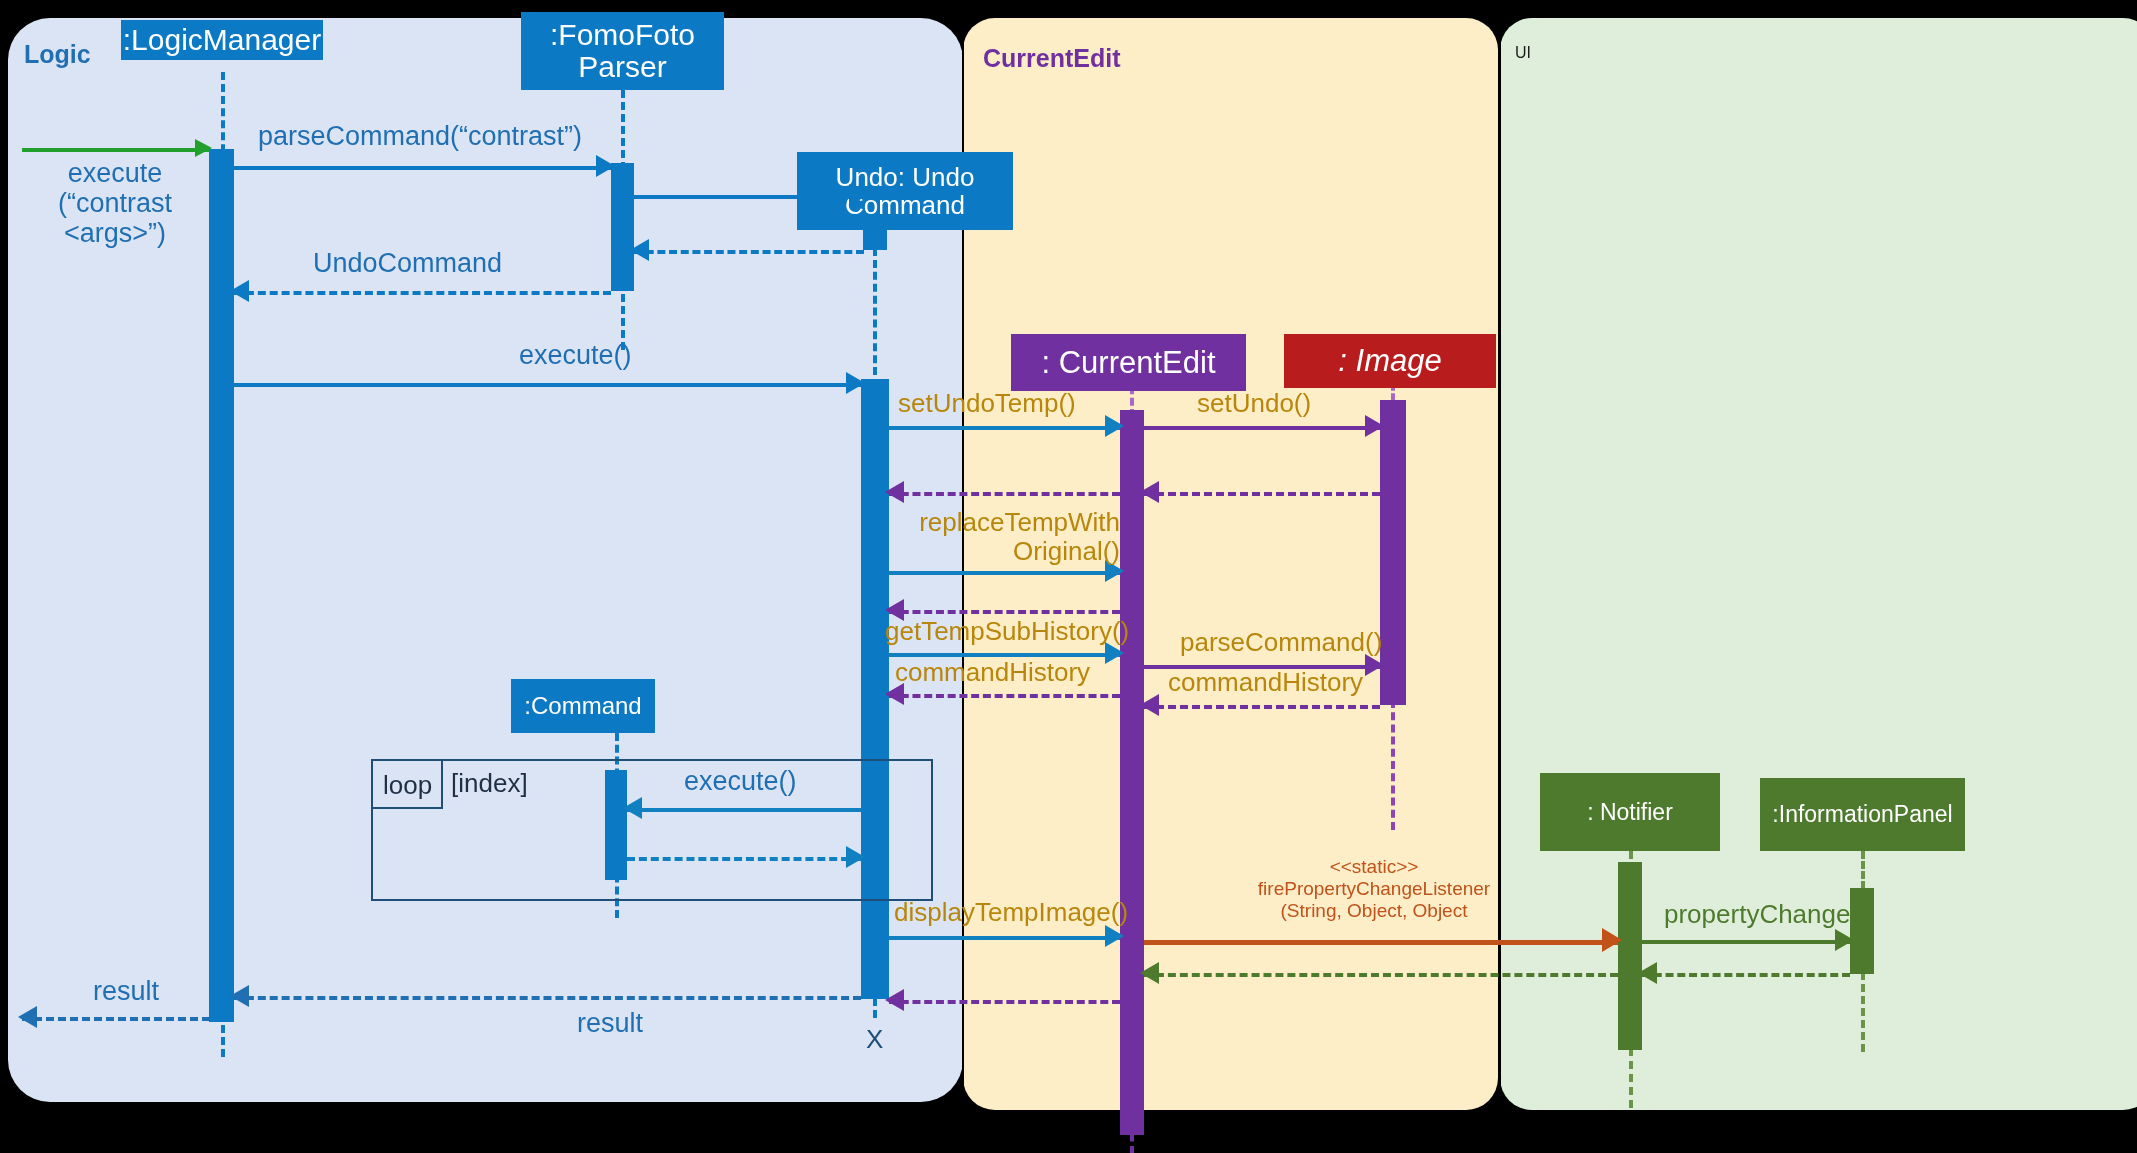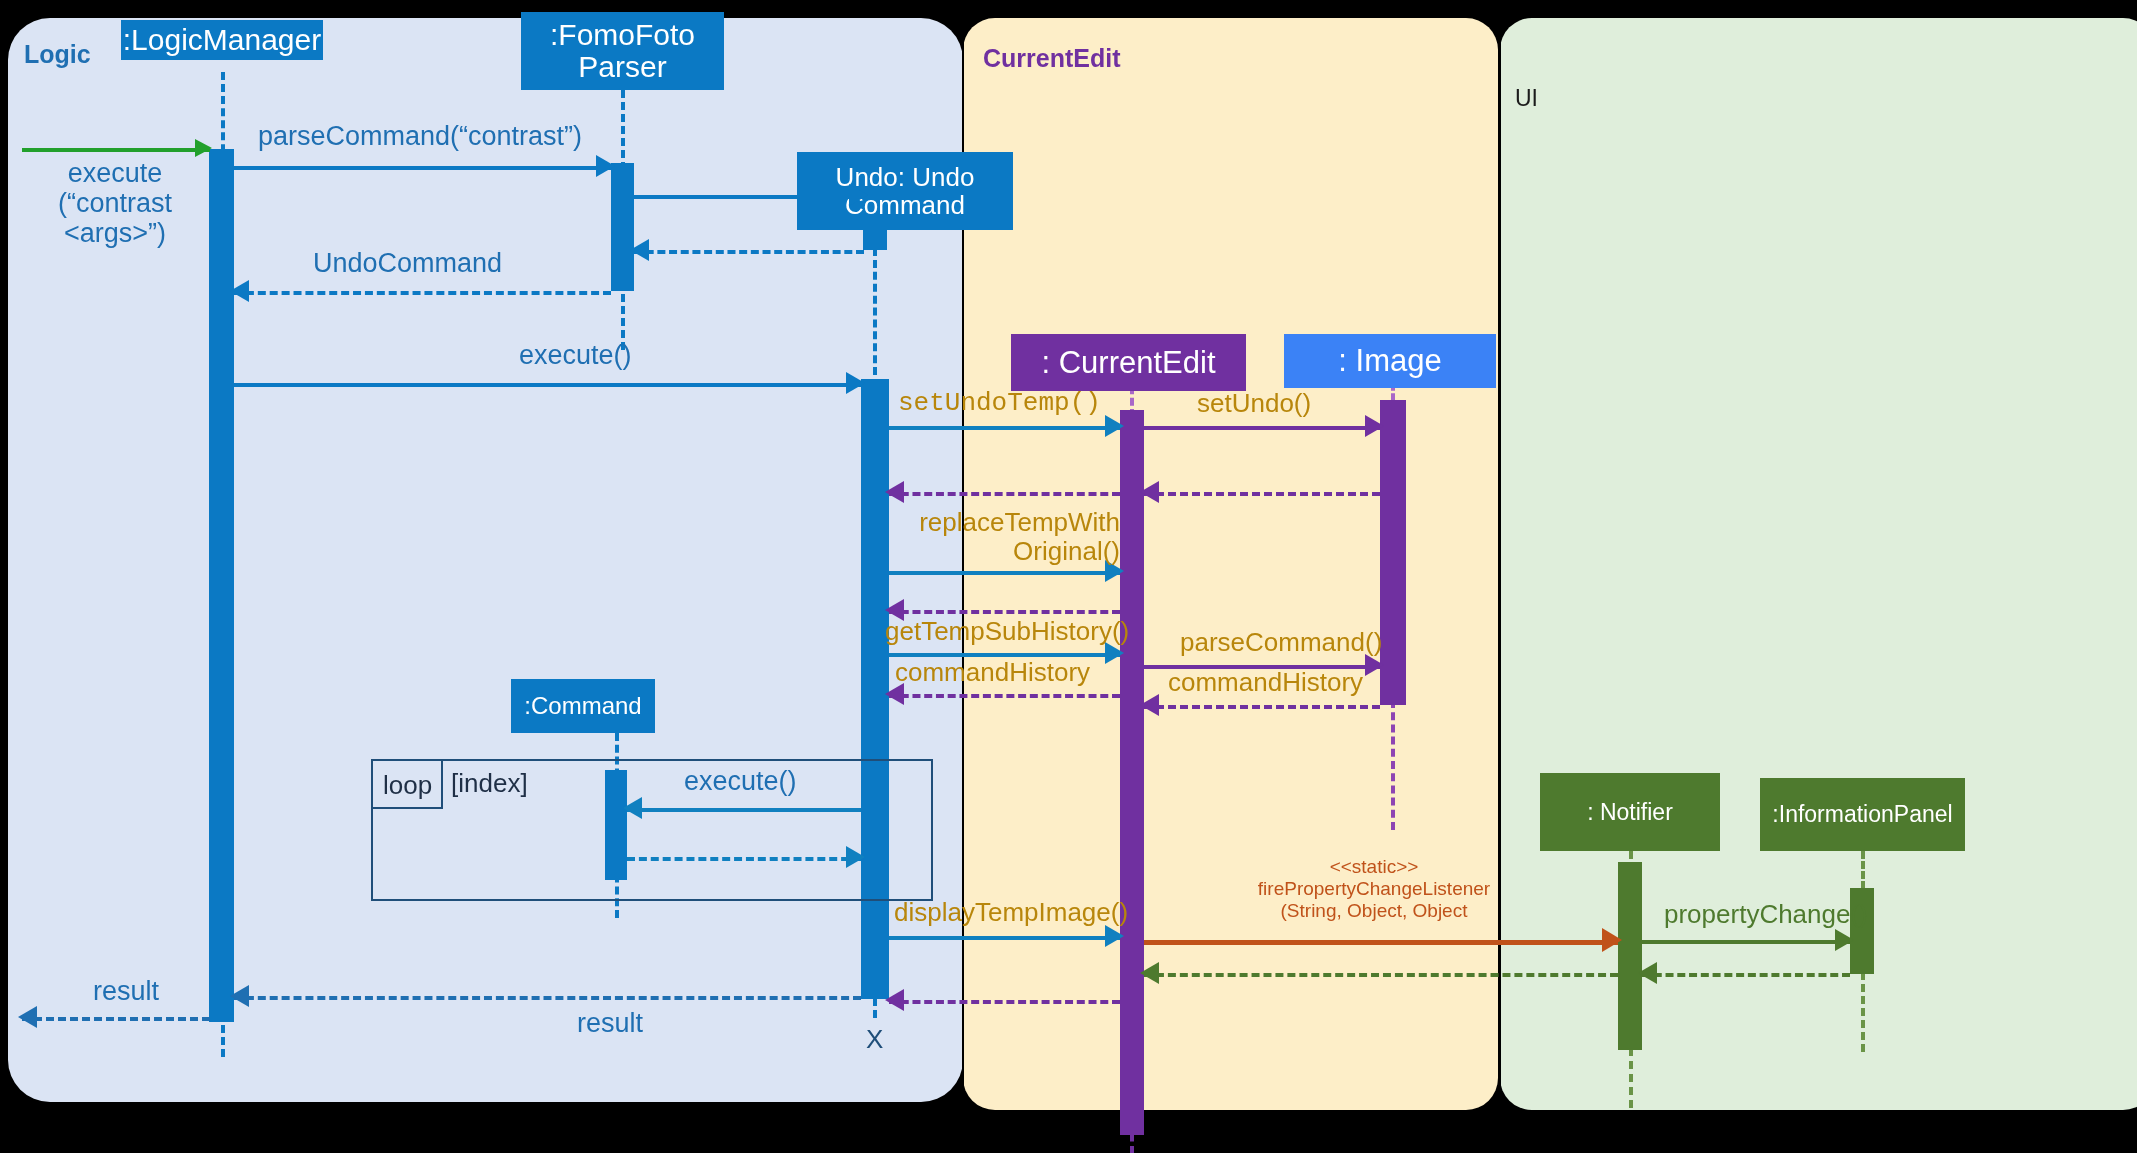--- a/index.html
+++ b/index.html
@@ -112,21 +112,21 @@
 
 <div id="stage">
 
   <div class="region" style="left:8px; top:18px; width:955px; height:1084px; background:#dbe4f4; border-radius:42px;"></div>
   <div class="region-label" style="left:24px; top:40px; font-size:25px; color:#1f6fb2;">Logic</div>
 
   <div class="region" style="left:963px; top:18px; width:535px; height:1092px; background:#fdeec8; border-radius:32px;"></div>
   <div class="region-label" style="left:983px; top:44px; font-size:25px; color:#7030a0;">CurrentEdit</div>
 
   <div class="region" style="left:1500px; top:18px; width:655px; height:1092px; background:#dfeedb; border-radius:32px;"></div>
-  <div class="region-label" style="left:1515px; top:44px; font-size:23px; color:#1c1c1c; font-weight:normal;margin-top:41px;">UI</div>
+  <div class="region-label" style="left:1515px; top:44px; font-size:16px; color:#1c1c1c; font-weight:normal;">UI</div>
 
   <div style="position:absolute;left:962px;top:20px;width:2px;height:1088px;background:#000;"></div>
   <div style="position:absolute;left:1499px;top:20px;width:2px;height:1088px;background:#000;"></div>
 
   <div class="lifeline" style="left:221px; top:72px; height:985px; border-left-color:#0b79c4;"></div>
 
   <div class="lifeline" style="left:621px; top:90px; height:260px; border-left-color:#0b79c4;"></div>
 
   <div class="lifeline" style="left:873px; top:248px; height:770px; border-left-color:#0b79c4;"></div>
 
@@ -159,21 +159,21 @@
   <div class="actor" style="left:521px; top:12px; width:203px; height:78px; background:#0b79c4; font-size:30px;">:FomoFoto
 Parser</div>
 
   <div class="actor" style="left:785px; top:152px; width:216px; height:78px; background:#0b79c4; font-size:26px;margin-left:12px;">Undo: Undo
 Command</div>
 
   <div class="actor" style="left:511px; top:679px; width:144px; height:54px; background:#0b79c4; font-size:24px;">:Command</div>
 
   <div class="actor" style="left:1011px; top:334px; width:235px; height:57px; background:#7030a0; font-size:31px;">: CurrentEdit</div>
 
-  <div class="actor" style="left:1284px; top:334px; width:212px; height:54px; background:#3b82f6; font-size:31px;">: Image</div>
+  <div class="actor" style="left:1284px; top:334px; width:212px; height:54px; background:#b91c1c; font-size:31px;font-style:italic;">: Image</div>
 
   <div class="actor" style="left:1540px; top:773px; width:180px; height:78px; background:#4e7a2e; font-size:23px;">: Notifier</div>
 
   <div class="actor" style="left:1760px; top:778px; width:205px; height:73px; background:#4e7a2e; font-size:23px;">:InformationPanel</div>
 
   <div class="frag" style="left:371px; top:759px; width:562px; height:142px;"></div>
   <div class="frag-tab" style="left:371px; top:759px; width:72px; height:50px;"></div>
   <div class="frag-kind" style="left:383px; top:770px; font-size:26px;">loop</div>
   <div class="frag-guard" style="left:451px; top:768px; font-size:26px;">[index]</div>
 
@@ -210,21 +210,21 @@
   <div class="msg" style="left:234px; top:383px; width:627px;">
     <div class="line solid" style="border-top-width:4px; border-top-color:#0b79c4;"></div>
     <div class="arrowhead" style="right:-4px; top:-11px; border-top:11px solid transparent; border-bottom:11px solid transparent; border-left:19px solid #0b79c4;"></div>
   </div>
   <div class="msg-label" style="left:519px; top:340px; font-size:27px; color:#1f6fb2;">execute()</div>
 
   <div class="msg" style="left:889px; top:426px; width:231px;">
     <div class="line solid" style="border-top-width:4px; border-top-color:#1080c0;"></div>
     <div class="arrowhead" style="right:-4px; top:-11px; border-top:11px solid transparent; border-bottom:11px solid transparent; border-left:19px solid #1080c0;"></div>
   </div>
-  <div class="msg-label" style="left:898px; top:389px; font-size:26px; color:#b8860b;font-family:Liberation Mono, monospace;">setUndoTemp()</div>
+  <div class="msg-label" style="left:898px; top:389px; font-size:26px; color:#b8860b;">setUndoTemp()</div>
 
   <div class="msg" style="left:1144px; top:426px; width:236px;">
     <div class="line solid" style="border-top-width:4px; border-top-color:#7030a0;"></div>
     <div class="arrowhead" style="right:-4px; top:-11px; border-top:11px solid transparent; border-bottom:11px solid transparent; border-left:19px solid #7030a0;"></div>
   </div>
   <div class="msg-label" style="left:1197px; top:389px; font-size:26px; color:#b8860b;">setUndo()</div>
 
   <div class="msg" style="left:1144px; top:492px; width:236px;">
     <div class="line dashed" style="border-top-width:4px; border-top-color:#7030a0;"></div>
     <div class="arrowhead" style="left:-4px; top:-11px; border-top:11px solid transparent; border-bottom:11px solid transparent; border-right:19px solid #7030a0;"></div>

